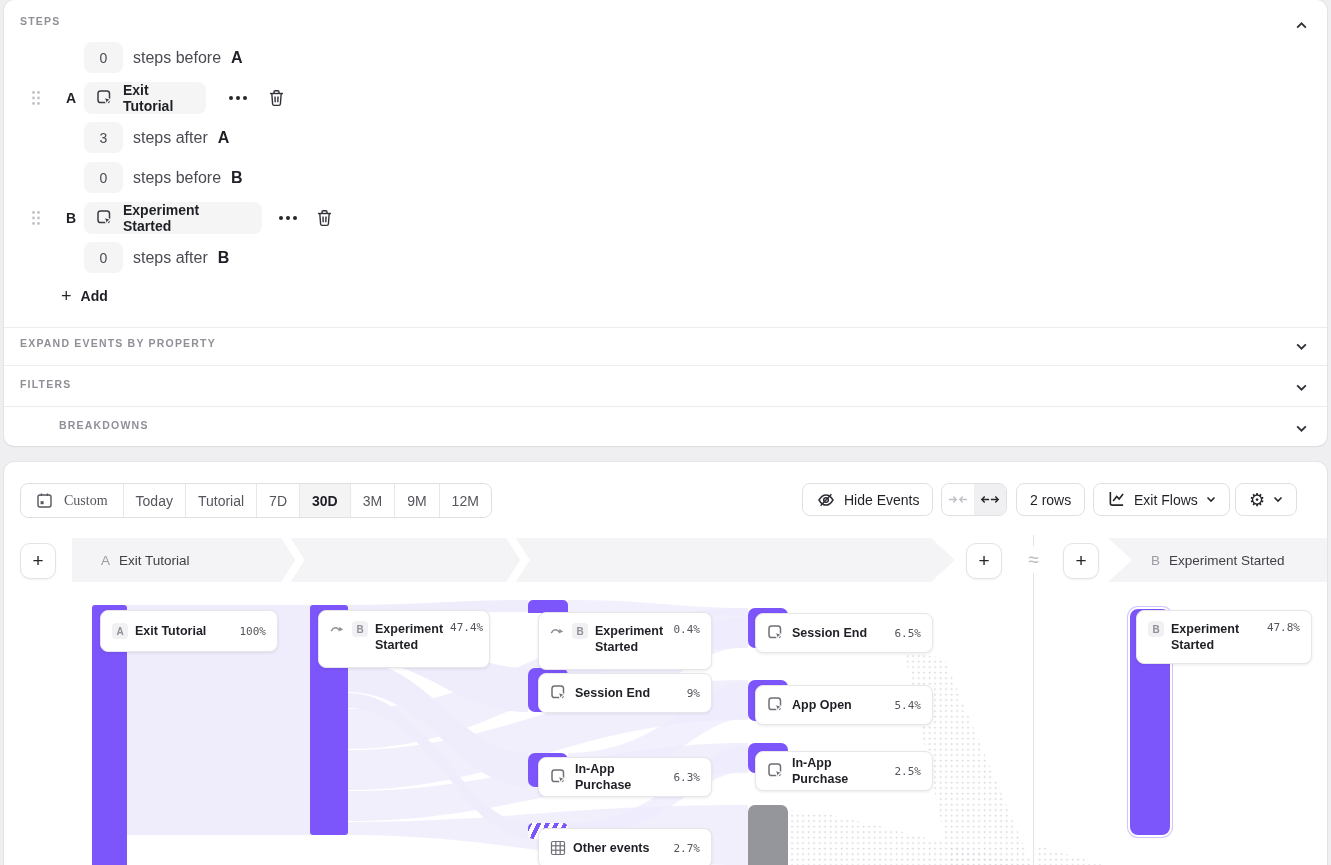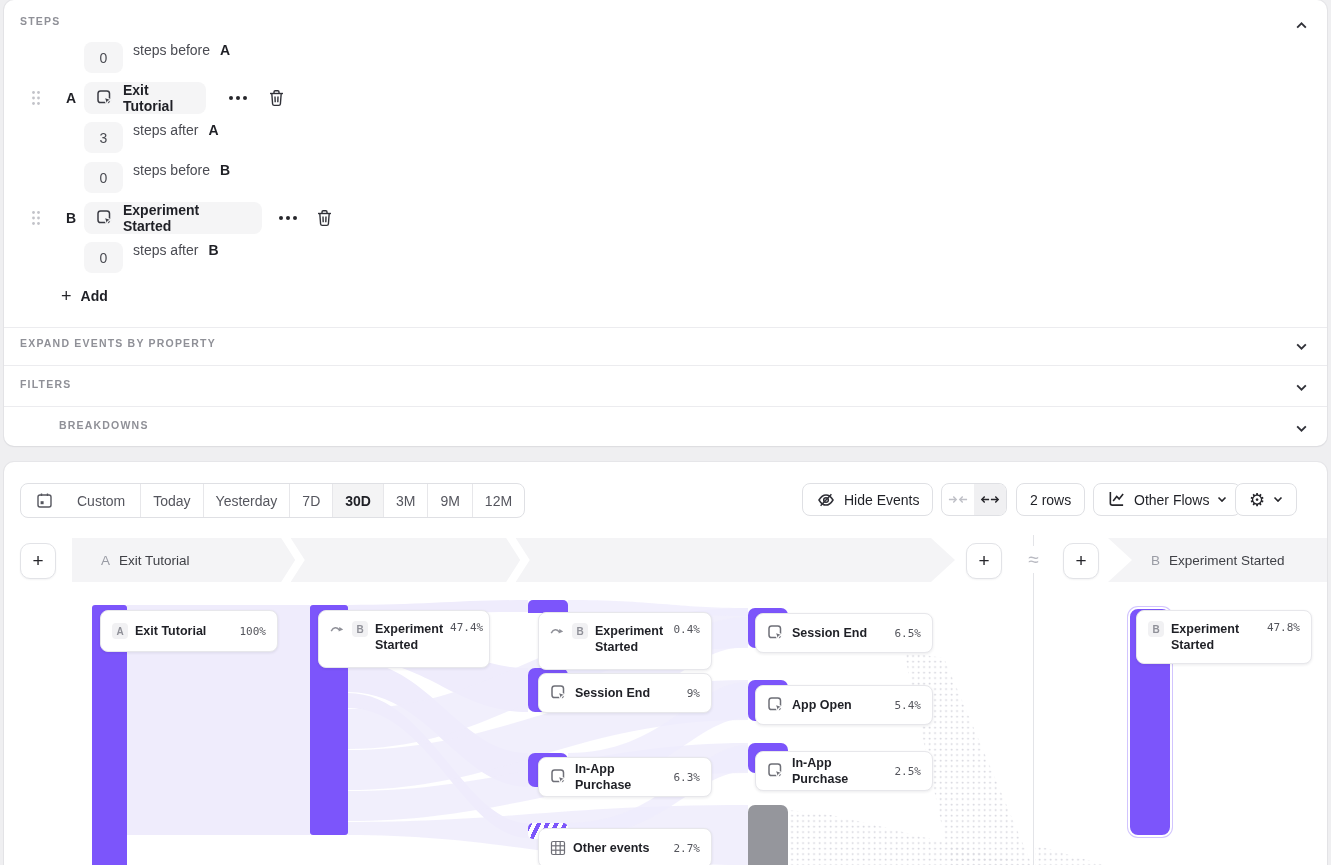--- a/index.html
+++ b/index.html
@@ -4,32 +4,32 @@
 <style>
   html,body{margin:0;padding:0;}
   body{width:1331px;height:865px;background:#EFEFF1;font-family:"Liberation Sans",sans-serif;position:relative;overflow:hidden;-webkit-font-smoothing:antialiased;}
   .card{position:absolute;background:#fff;border-radius:10px;box-shadow:0 0 0 1px rgba(20,20,40,.04),0 1px 2px rgba(20,20,40,.05);}
   .card-top{left:4px;top:0;width:1323px;height:446px;}
   .card-bottom{left:4px;top:462px;width:1323px;height:420px;overflow:hidden;}
   .sec-label{position:absolute;font-size:10.5px;font-weight:700;letter-spacing:1.2px;color:#8F9097;}
   .divider{position:absolute;left:0;right:0;height:1px;background:#ECECEF;}
   .chev{position:absolute;right:18px;width:14px;height:10px;}
   .num-box{position:absolute;width:39px;height:31px;background:#F5F5F6;border-radius:8px;display:flex;align-items:center;justify-content:center;font-size:14px;color:#4A4B52;}
-  .row-label{position:absolute;height:31px;display:flex;align-items:flex-start;gap:10px;font-size:14px;color:#4A4B52;}
+  .row-label{position:absolute;height:31px;display:flex;align-items:center;gap:10px;font-size:16px;color:#4A4B52;}
   .ref{font-weight:700;color:#1F2026;}
   .letter{position:absolute;font-size:14px;font-weight:700;color:#1F2026;}
   .drag{position:absolute;width:10px;height:16px;}
   .step-pill{position:absolute;height:32px;background:#F5F5F6;border-radius:8px;display:flex;align-items:center;gap:9px;padding:0 12px;font-size:14px;font-weight:700;color:#1F2026;box-sizing:border-box;}
   .icon-btn{position:absolute;display:flex;align-items:center;justify-content:center;}
   .add-btn{position:absolute;display:flex;align-items:center;gap:9px;font-size:14px;font-weight:700;color:#1F2026;}
   .add-plus{font-size:18px;font-weight:400;color:#26262B;line-height:1;}
   
   .seg-control{position:absolute;display:flex;height:33px;border:1px solid #DFE0E4;border-radius:8px;background:#fff;align-items:stretch;overflow:hidden;}
   .seg{display:flex;align-items:center;justify-content:center;padding:0 12px;font-size:14px;color:#55565E;border-left:1px solid #E7E7EA;white-space:nowrap;}
-  .seg:first-child{border-left:none;gap:24px;padding:0 15px;}
+  .seg:first-child{border-left:none;gap:11px;padding:0 15px;font-family:Liberation Serif, serif;}
   .seg.sel{background:#F4F4F5;font-weight:700;color:#1F2026;}
   .tb-btn{position:absolute;height:33px;border:1px solid #DFE0E4;border-radius:8px;background:#fff;display:flex;align-items:center;gap:8px;font-size:14px;color:#1F2026;padding:0 13px;box-sizing:border-box;white-space:nowrap;}
   .tb-seg{position:absolute;height:33px;width:66px;border:1px solid #DFE0E4;border-radius:8px;background:#fff;display:flex;box-sizing:border-box;overflow:hidden;}
   .tb-seg-cell{flex:1;display:flex;align-items:center;justify-content:center;}
   .tb-seg-cell.sel{background:#F0F0F2;}
   
   .plus-btn{position:absolute;width:34px;height:34px;border:1px solid #E2E3E7;border-radius:10px;background:#fff;display:flex;align-items:center;justify-content:center;font-size:19px;font-weight:400;color:#26262B;box-shadow:0 1px 2px rgba(20,20,40,.05);}
   .band{position:absolute;top:76px;height:44px;background:#F4F4F6;}
   .band-a{left:68px;width:883px;clip-path:polygon(0 0,calc(100% - 24px) 0,100% 50%,calc(100% - 24px) 100%,0 100%);}
   .band-b{left:1104px;width:219px;clip-path:polygon(0 0,100% 0,100% 100%,0 100%,24px 50%);}
@@ -198,21 +198,21 @@
         <svg width="17" height="17" viewBox="0 0 17 17" fill="none" stroke="#55565E" stroke-width="1.4">
             <rect x="2" y="3" width="13" height="12" rx="2"></rect>
             <line x1="5.5" y1="1.5" x2="5.5" y2="4"></line>
             <line x1="11.5" y1="1.5" x2="11.5" y2="4"></line>
             <rect x="4.6" y="9.2" width="3" height="3" fill="#55565E" stroke="none"></rect>
           </svg>
       </span>
       <span>Custom</span>
     </div>
     <div class="seg">Today</div>
-    <div class="seg">Yesterday</div>
+    <div class="seg">Tutorial</div>
     <div class="seg">7D</div>
     <div class="seg sel">30D</div>
     <div class="seg">3M</div>
     <div class="seg">9M</div>
     <div class="seg">12M</div>
   </div>
 
   <div class="tb-btn" style="left:798px;top:21px;align-items:center;">
     <span class="nicon">
       <svg width="20" height="20" viewBox="0 0 20 20" fill="none" stroke="#303138" stroke-width="1.5">
@@ -247,21 +247,21 @@
     <span>2 rows</span>
   </div>
 
   <div class="tb-btn" style="left:1089px;top:21px;">
     <span class="nicon">
       <svg width="19" height="17" viewBox="0 0 20 18" fill="none" stroke="#26262B" stroke-width="1.7">
           <path d="M3.5 1 V13 A2 2 0 0 0 5.5 15 H17"></path>
           <path d="M6.5 10.5 L10.2 5.8 L12.8 8.4 L17 3.2"></path>
         </svg>
     </span>
-    <span>Other Flows</span>
+    <span>Exit Flows</span>
     <span class="nicon">
       <svg width="10" height="7" viewBox="0 0 10 7" fill="none" stroke="#26262B" stroke-width="1.6">
           <path d="M1.5 1.5 L5 5 L8.5 1.5"></path>
         </svg>
     </span>
   </div>
 
   <div class="tb-btn" style="left:1231px;top:21px;">
     <span class="nicon" style="font-size:18px;color:#26262B;line-height:1;">⚙</span>
     <span class="nicon">

